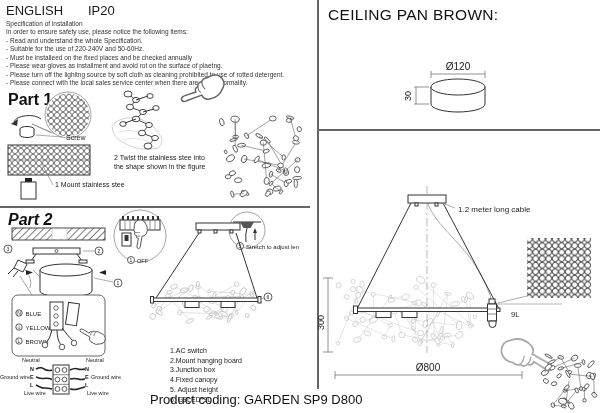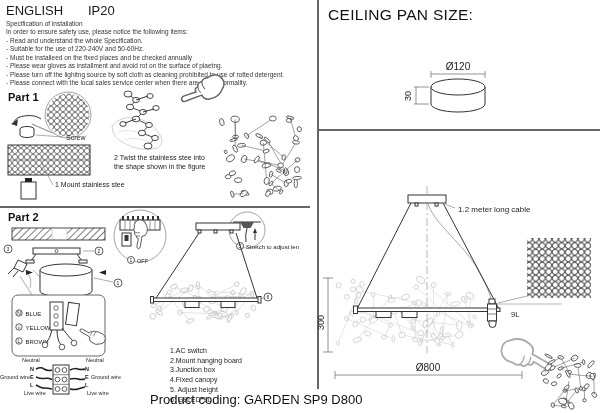--- a/index.html
+++ b/index.html
@@ -1,21 +1,21 @@
 <!DOCTYPE html>
 <html><head>
 <meta charset="utf-8">
 <style>
   html,body{margin:0;padding:0;background:#fff;}
   .page{position:relative;width:600px;height:413px;background:#fff;overflow:hidden;
         font-family:"Liberation Sans",sans-serif;color:#222;}
   .abs{position:absolute;white-space:nowrap;}
   .hdr{font-size:13px;color:#1a1a1a;}
   .spec{font-size:6.5px;line-height:8.45px;color:#333;}
-  .part-title{font-size:11px;font-weight:bold;color:#111;}
+  .part-title{font-size:16px;font-weight:bold;color:#111;}
   .sec-title{font-size:15.5px;color:#111;letter-spacing:.3px;}
   .divider{position:absolute;background:#666;}
   .plist{font-size:7px;line-height:9.7px;color:#222;}
   .coding{font-size:13px;color:#111;}
   svg{position:absolute;overflow:visible;font-family:inherit;}
   svg text{fill:#222;}
   .dim{stroke:#777;stroke-width:.8;}
   .ln{stroke:#333;stroke-width:1;fill:none;}
   .thin{stroke:#888;stroke-width:.7;fill:none;}
   .wh{fill:#fff;stroke:#333;stroke-width:1;}
@@ -171,21 +171,21 @@
       <path d="M136 12 L148 8 M143 24 L154 21 M136 31 L125 35" class="ln" stroke-width="0.9"></path>
     </g>
     <text x="114" y="72" font-size="7">2 Twist the stainless stee  into</text>
     <text x="114" y="81" font-size="7">the shape shown in the figure</text>
 
     <use href="#hand" transform="translate(232,8) rotate(155) scale(1.35)" stroke="#666"></use>
   </svg>
 
   <div class="divider" style="left:0;top:206px;width:310px;height:1.6px;"></div>
 
-  <div class="abs part-title" style="left:8px;top:211px;">Part 2</div>
+  <div class="abs part-title" style="left:8px;top:211px;font-style:italic;">Part 2</div>
 
   <svg style="left:0;top:208px;" width="185" height="150">
     <defs>
       <pattern id="hatch" width="5" height="5" patternUnits="userSpaceOnUse" patternTransform="rotate(45)">
         <line x1="0" y1="0" x2="0" y2="5" stroke="#444" stroke-width="1.4"></line>
       </pattern>
     </defs>
 
     <g>
       <rect x="12" y="20" width="93" height="12" fill="url(#hatch)" stroke="#333" stroke-width="0.9"></rect>
@@ -420,21 +420,21 @@
     <div>2.Mount hanging board</div>
     <div>3.Junction box</div>
     <div>4.Fixed canopy</div>
     <div>5. Adjust height</div>
     <div>6. G9LED*9L</div>
   </div>
 
   <div class="divider" style="left:317px;top:0;width:1.6px;height:389px;"></div>
   <div class="divider" style="left:318px;top:129px;width:282px;height:1.6px;"></div>
 
-  <div class="abs sec-title" style="left:328px;top:6px;">CEILING PAN SIZE:</div>
+  <div class="abs sec-title" style="left:328px;top:6px;">CEILING PAN BROWN:</div>
 
   <svg style="left:318px;top:0;" width="282" height="130">
     <g>
       <path d="M113 87 L113 104 A27 8 0 0 0 167 104 L167 87" class="wh" stroke-width="1.1"></path>
       <ellipse cx="140" cy="87" rx="27" ry="8" class="wh" stroke-width="1.1"></ellipse>
     </g>
     <g>
       <line x1="113" y1="74" x2="167" y2="74" class="dim"></line>
       <line x1="113" y1="71" x2="113" y2="78" class="dim"></line>
       <line x1="167" y1="71" x2="167" y2="78" class="dim"></line>

